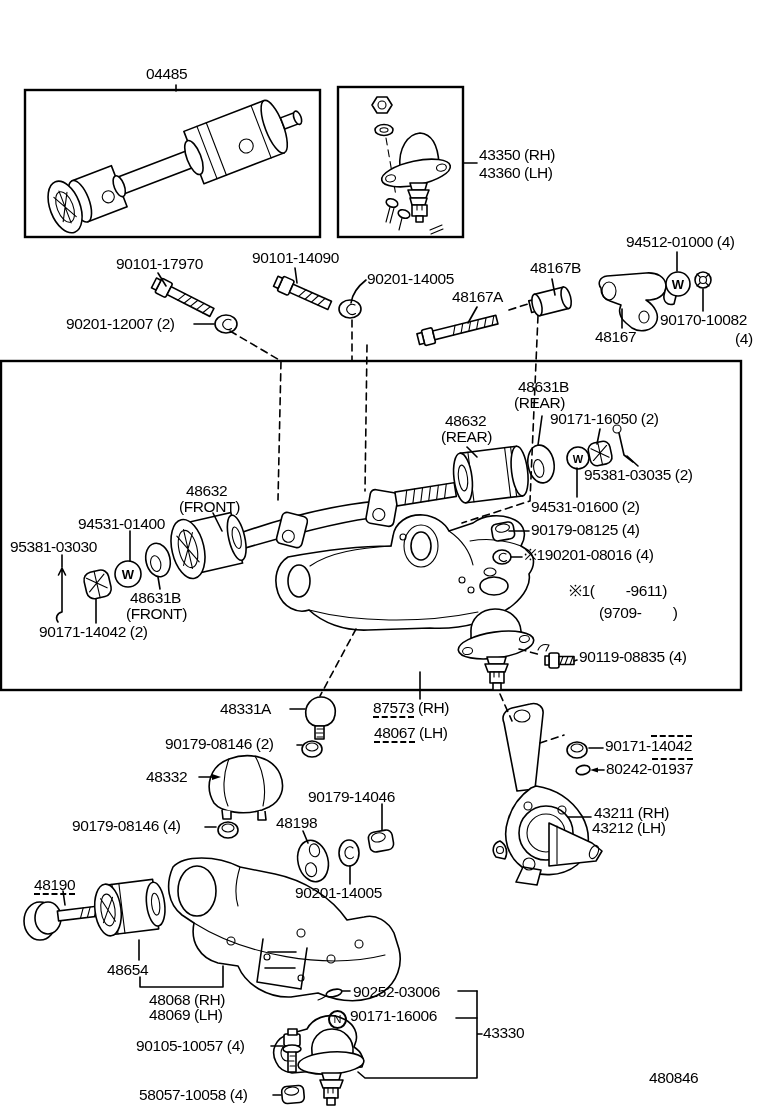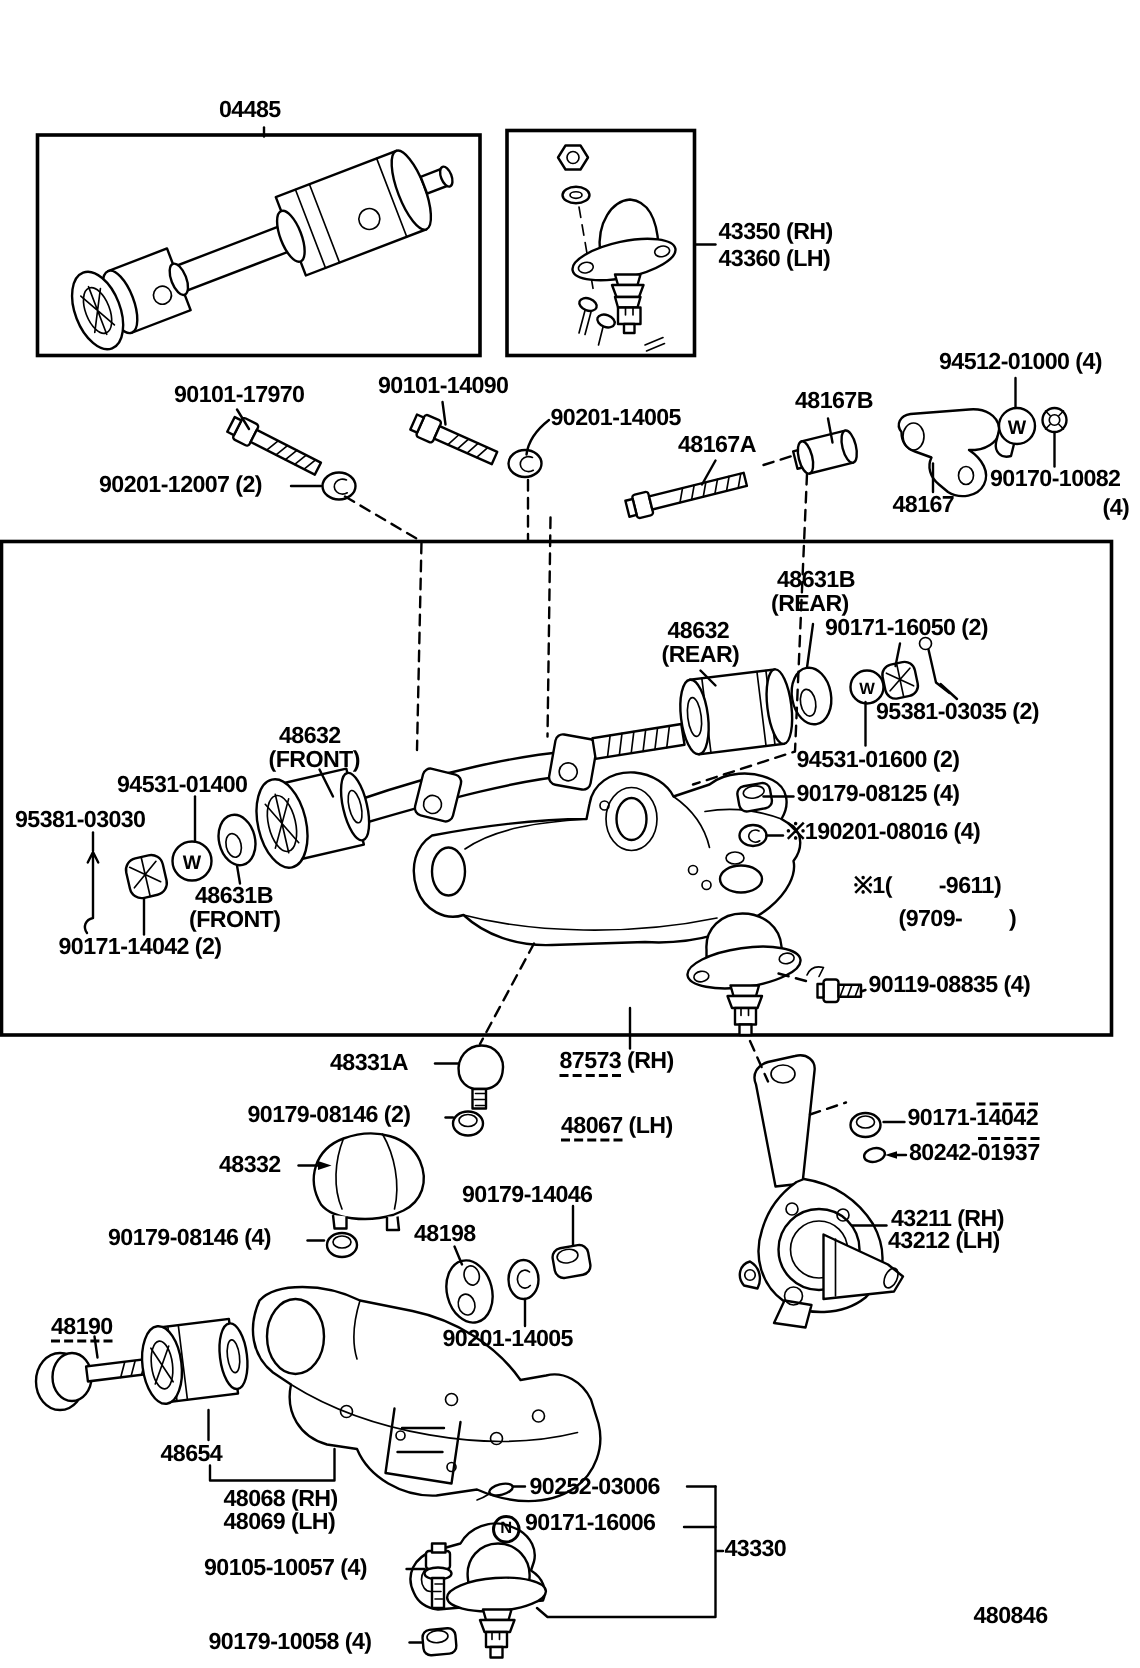--- a/index.html
+++ b/index.html
@@ -7,21 +7,21 @@
          font-family:"Liberation Sans",sans-serif;}
   svg{position:absolute;left:0;top:0;}
   .ln{fill:none;stroke:#000;stroke-width:1.6;stroke-linejoin:round;stroke-linecap:round;}
   .th{stroke-width:1.1;}
   .fw{fill:#fff;stroke:#000;stroke-width:1.6;stroke-linejoin:round;}
   .bx{fill:none;stroke:#000;stroke-width:2.4;}
   .dash{stroke-dasharray:7 5;}
   .arr{fill:#000;stroke:none;}
   .mk{font:700 13px "Liberation Sans",sans-serif;text-anchor:middle;fill:#000;}
   .mk2{font:700 11px "Liberation Sans",sans-serif;text-anchor:middle;fill:#000;}
-  .lbl{position:absolute;font-weight:700;font-size:15.5px;letter-spacing:-0.4px;
+  .lbl{position:absolute;font-weight:400;font-size:15.5px;letter-spacing:-0.4px;
        white-space:pre;color:#000;line-height:1.05;}
   .udash{border-bottom:2.5px dashed #000;padding-bottom:0px;}
   .odash{border-top:2.5px dashed #000;margin-top:20px;}
   .ncircle{display:inline-block;width:15px;height:15px;border:2px solid #000;border-radius:50%;
            text-align:center;font-size:11px;line-height:15px;margin-right:3px;vertical-align:-2px;
            letter-spacing:0;}
 </style>
 </head>
 <body>
 
@@ -393,35 +393,35 @@
   <div class="lbl" style="left:579px;top:649px">90119-08835 (4)</div>
   <div class="lbl" style="left:186px;top:483px">48632</div>
   <div class="lbl" style="left:179px;top:499px">(FRONT)</div>
   <div class="lbl" style="left:78px;top:516px">94531-01400</div>
   <div class="lbl" style="left:10px;top:539px">95381-03030</div>
   <div class="lbl" style="left:130px;top:590px">48631B</div>
   <div class="lbl" style="left:126px;top:606px">(FRONT)</div>
   <div class="lbl" style="left:39px;top:624px">90171-14042 (2)</div>
   <div class="lbl" style="left:220px;top:701px">48331A</div>
   <div class="lbl" style="left:373px;top:700px"><span class="udash">87573</span><span> (RH)</span></div>
-  <div class="lbl" style="left:374px;top:743px"><span class="udash">48067</span><span> (LH)</span></div>
+  <div class="lbl" style="left:374px;top:725px"><span class="udash">48067</span><span> (LH)</span></div>
   <div class="lbl" style="left:165px;top:736px">90179-08146 (2)</div>
   <div class="lbl" style="left:146px;top:769px">48332</div>
   <div class="lbl" style="left:308px;top:789px">90179-14046</div>
   <div class="lbl" style="left:276px;top:815px">48198</div>
   <div class="lbl" style="left:72px;top:818px">90179-08146 (4)</div>
   <div class="lbl" style="left:295px;top:885px">90201-14005</div>
   <div class="lbl" style="left:605px;top:738px"><span>90171-</span><span class="odash">14042</span></div>
   <div class="lbl" style="left:606px;top:761px"><span>80242-</span><span class="odash">01937</span></div>
   <div class="lbl" style="left:594px;top:805px">43211 (RH)</div>
   <div class="lbl" style="left:592px;top:820px">43212 (LH)</div>
   <div class="lbl" style="left:34px;top:877px"><span class="udash">48190</span><span></span></div>
   <div class="lbl" style="left:107px;top:962px">48654</div>
   <div class="lbl" style="left:149px;top:992px">48068 (RH)</div>
   <div class="lbl" style="left:149px;top:1007px">48069 (LH)</div>
   <div class="lbl" style="left:353px;top:984px">90252-03006</div>
   <div class="lbl" style="left:328px;top:1008px"><span class="ncircle">N</span><span>90171-16006</span></div>
   <div class="lbl" style="left:483px;top:1025px">43330</div>
   <div class="lbl" style="left:136px;top:1038px">90105-10057 (4)</div>
-  <div class="lbl" style="left:139px;top:1087px">90179-10058 (4)</div>
+  <div class="lbl" style="left:139px;top:1087px">58057-10058 (4)</div>
   <div class="lbl" style="left:649px;top:1070px">480846</div>
 
 </div>
 
 </body></html>

